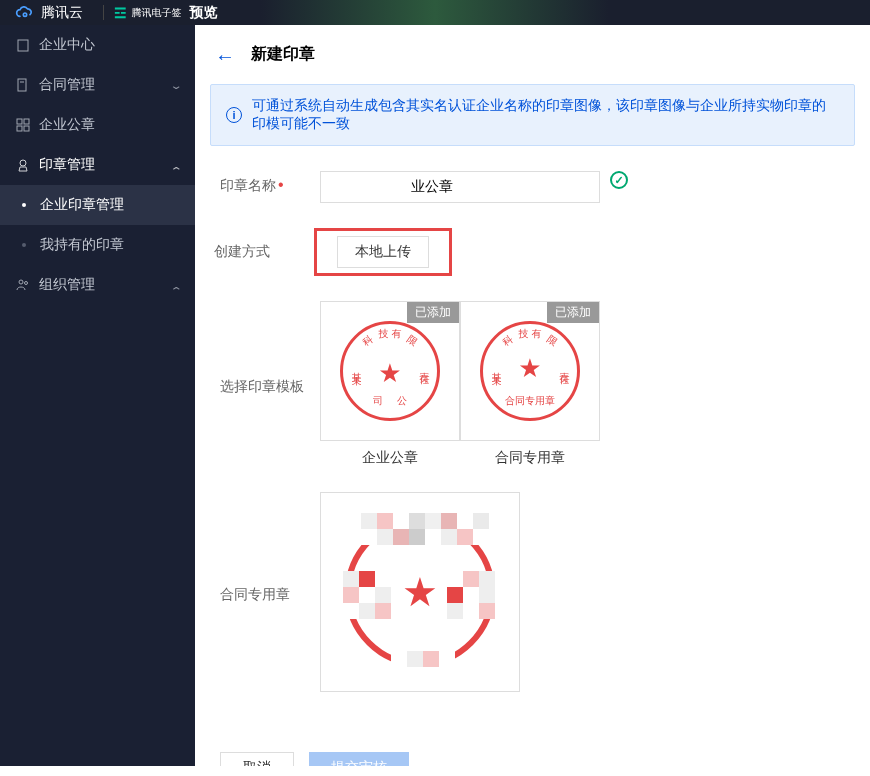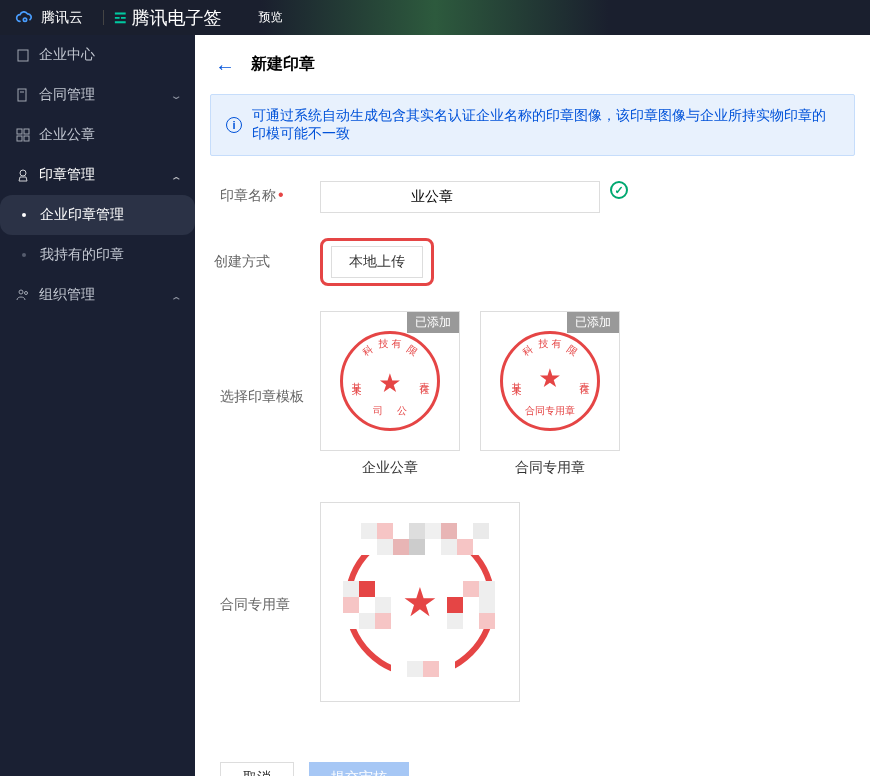--- a/index.html
+++ b/index.html
@@ -1,53 +1,53 @@
 <!DOCTYPE html>
 <html><head>
 <meta charset="utf-8">
 <style>
   * { box-sizing: border-box; margin: 0; padding: 0; }
   body { font-family: -apple-system, "PingFang SC", "Microsoft YaHei", sans-serif; font-size: 14px; color: #333; background: #fff; width: 870px; height: 776px; overflow: hidden; }
-  .header { height: 35px; background: linear-gradient(90deg, #1a1f2e 0%, #1a1f2e 30%, #2d5a3d 50%, #1a1f2e 70%); display: flex; align-items: center; color: #fff; padding: 0 15px; }
+  .header { height: 25px; background: linear-gradient(90deg, #1a1f2e 0%, #1a1f2e 30%, #2d5a3d 50%, #1a1f2e 70%); display: flex; align-items: center; color: #fff; padding: 0 15px; }
   .header .logo-cloud-icon { width: 20px; height: 14px; margin-right: 6px; color:#4a9eff;}
   .header .brand1 { font-size: 14px; margin-right: 10px; }
   .header .divider { width: 1px; height: 15px; background: #444; margin: 0 10px; }
   .header .sign-icon { color: #00c8a0; margin-right: 5px; font-weight: bold; }
-  .header .brand2 { font-size: 18px; margin-right: 20px; }
-  .header .preview-btn { font-size: 12px; margin-left: 17px; font-weight:400;}
+  .header .brand2 { font-size: 10px; }
+  .header .preview-btn { font-size: 14px; margin-left: 8px; font-weight:700;}
   .layout { display: flex; height: 741px; }
   .sidebar { width: 195px; background: #1a2033; color: #c2c7d1; flex-shrink: 0; overflow-y: auto; }
   .sidebar .nav-item { display: flex; align-items: center; padding: 0 15px; height: 40px; cursor: pointer; font-size: 14px;}
   .sidebar .nav-item .nav-icon { width: 16px; height: 16px; margin-right: 8px; opacity: 0.8; display:flex; align-items:center; justify-content:center;}
   .sidebar .nav-item .label { flex: 1; }
   .sidebar .nav-item .chevron { font-size: 10px; opacity: 0.7; transform: scaleX(1.6);}
-  .sidebar .nav-sub { display: flex; align-items: center; padding: 0 15px 0 40px; height: 40px; cursor: pointer; font-size: 14px; position: relative; border-radius: 12px; }
+  .sidebar .nav-sub { display: flex; align-items: center; padding: 0 15px 0 40px; height: 40px; cursor: pointer; font-size: 14px; position: relative; }
   .sidebar .nav-sub.active { background: #2b3246; color: #fff; }
   .sidebar .nav-sub .dot { width: 4px; height: 4px; border-radius: 50%; background: #555c6e; position: absolute; left: 22px; }
   .sidebar .nav-sub.active .dot { background:#fff; }
   .sidebar .nav-item.seal-mgmt { color: #ffffff; }
   .main { flex: 1; background: #fff; overflow-y: auto; display:flex; flex-direction:column;}
   .main-header { display: flex; align-items: center; padding: 18px 20px; }
   .back-arrow { color: #0052d9; font-size: 20px; margin-right: 16px; cursor: pointer; }
   .main-title { font-size: 16px; font-weight: 600; color: #000; }
   .content { padding: 0 15px 20px 15px; }
   .info-banner { background: #e8f1fd; border: 1px solid #c6ddfb; padding: 12px 15px; display: flex; align-items: center; border-radius: 2px; }
   .info-icon { color: #0052d9; border: 1.5px solid #0052d9; border-radius: 50%; width: 16px; height: 16px; font-size: 11px; display: flex; align-items: center; justify-content: center; margin-right: 10px; font-weight:bold; flex-shrink:0;}
   .info-text { color: #0052d9; font-size: 14px; }
   .form { padding: 25px 10px 0 10px; }
   .form-row { display: flex; margin-bottom: 25px; align-items: center; }
   .form-label { width: 100px; color: #666; font-size: 14px; padding-top: 6px; flex-shrink:0; }
   .form-label .req { color: #e54545; margin-left: 2px; font-size:16px; line-height:0;}
   .text-input { width: 280px; height: 32px; border: 1px solid #ddd; padding: 0 10px; font-size: 14px; outline: none; text-indent: 80px;}
   .check-icon { width: 18px; height: 18px; border: 2px solid #00a870; border-radius: 50%; margin-left: 10px; display: flex; align-items: center; justify-content: center; color: #00a870; font-size: 11px; font-weight: bold; }
-  .seg-group { display: flex; border: 3px solid #e54545; border-radius: 8px; padding: 5px 8px; margin-left: 6px; }
+  .seg-group { display: flex; border: 3px solid #e54545; border-radius: 0; padding: 5px 20px; }
   .seg-btn { width: 92px; height: 32px; display: flex; align-items: center; justify-content: center; cursor: pointer; font-size: 14px; }
   .seg-btn.inactive { border: 1px solid #ddd; color: #333; background:#fff; }
   .seg-btn.active { border: 1px solid #0052d9; color: #0052d9; margin-left: 10px; background:#fff; }
-  .template-list { display: flex; gap: 20px; }
+  .template-list { display: flex; }
   .template-item { width: 140px; }
   .template-card { width: 140px; height: 140px; border: 1px solid #ddd; position: relative; display: flex; align-items: center; justify-content: center; cursor: pointer; }
   .badge { position: absolute; right: 0; top: 0; background: #999; color: #fff; font-size: 12px; padding: 2px 8px; }
   .template-caption { text-align: center; margin-top: 8px; font-size: 14px; color: #333; }
   .stamp-circle { width: 100px; height: 100px; border: 3px solid #e54545; border-radius: 50%; position: relative; display: flex; align-items: center; justify-content: center; color: #e54545; }
   .stamp-star { font-size: 26px; color: #e54545; position:relative; top:2px; }
   .stamp-text-d { position: absolute; bottom: 10px; font-size: 10px; }
   .stamp-arc-left {position:absolute; left:6px; top:40px; font-size:10px; writing-mode:vertical-rl;}
   .stamp-arc-right{position:absolute; right:6px; top:40px; font-size:10px; writing-mode:vertical-rl;}
   .stamp-arc-top-l{position:absolute; left:20px; top:10px; font-size:10px; transform:rotate(-35deg);}

